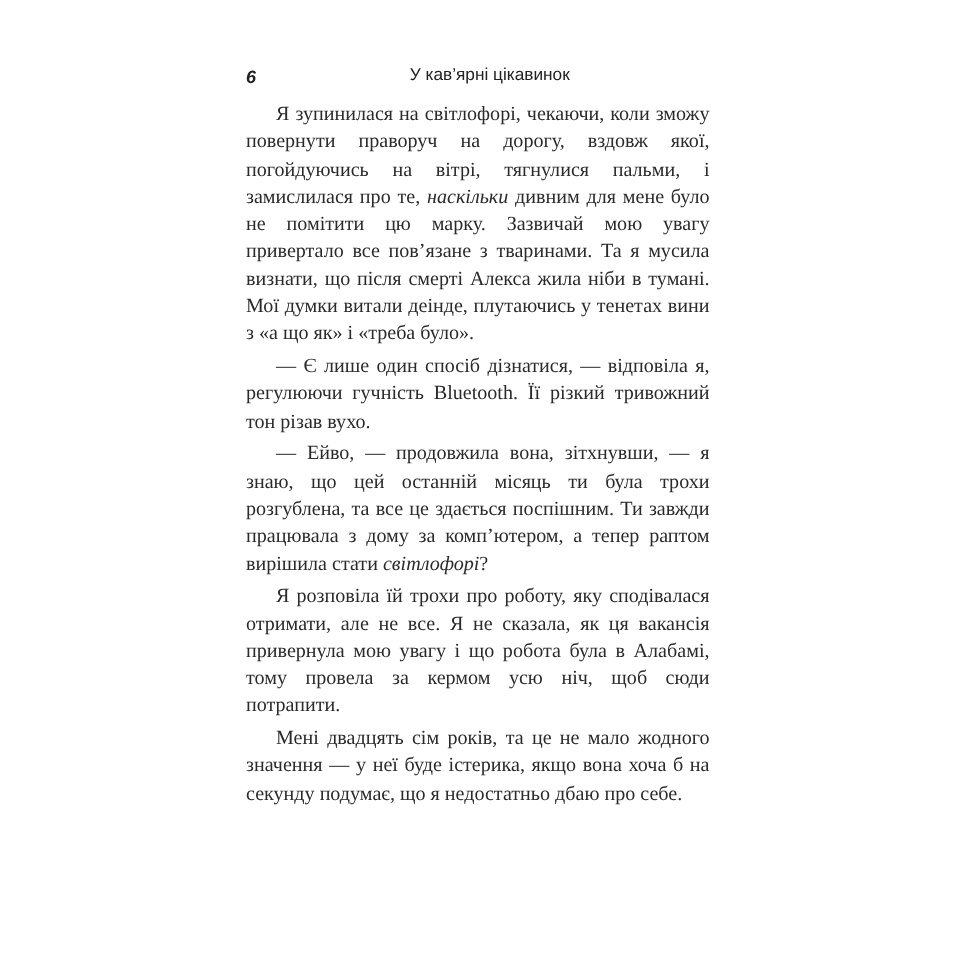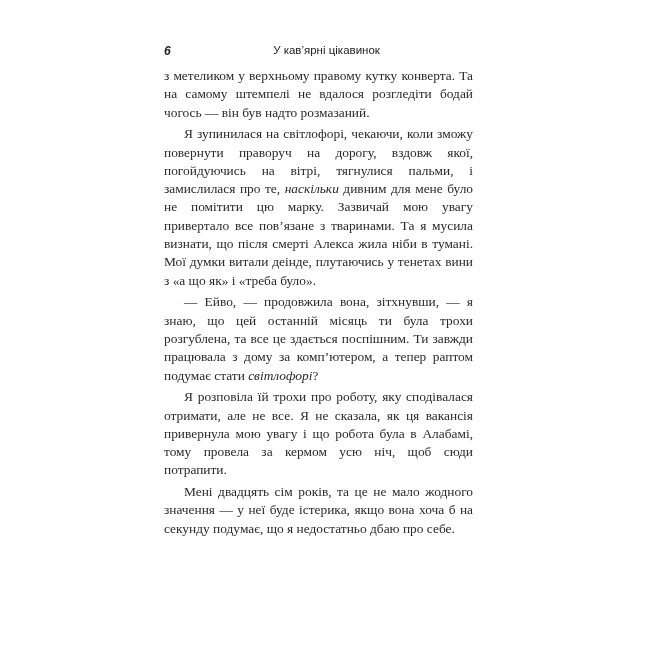--- a/index.html
+++ b/index.html
@@ -24,28 +24,28 @@
 </head>
 <body>
 
 <div class="page">
   <div class="header">
     <span class="page-num">6</span>
     <span class="running-title">У кав’ярні цікавинок</span>
   </div>
 
   <div class="body">
-    <p class="cont">
-      <span>з метеликом у верхньому правому кутку конверта. Та на самому штемпелі не вдалося розгледіти бодай чогось — він був надто розмазаний.</span>
-    </p>
     <p>
       <span>Я зупинилася на світлофорі, чекаючи, коли зможу по­вернути праворуч на дорогу, вздовж якої, погойдуючись на вітрі, тягнулися пальми, і замислилася про те, </span><em>наскільки</em><span> дивним для мене було не помітити цю марку. Зазвичай мою увагу привертало все пов’язане з тваринами. Та я му­сила визнати, що після смерті Алекса жила ніби в тумані. Мої думки витали деінде, плутаючись у тенетах вини з «а що як» і «треба було».</span>
     </p>
     <p>
-      <span>— Ейво, — продовжила вона, зітхнувши, — я знаю, що цей останній місяць ти була трохи розгублена, та все це здається поспішним. Ти завжди працювала з дому за комп’ютером, а тепер раптом подумає стати </span><em>світлофорі</em><span>?</span>
+      <span>— Є лише один спосіб дізнатися, — відповіла я, регу­люючи гучність Bluetooth. Її різкий тривожний тон різав вухо.</span>
+    </p>
+    <p>
+      <span>— Ейво, — продовжила вона, зітхнувши, — я знаю, що цей останній місяць ти була трохи розгублена, та все це здається поспішним. Ти завжди працювала з дому за комп’ютером, а тепер раптом вирішила стати </span><em>світлофорі</em><span>?</span>
     </p>
     <p>
       <span>Я розповіла їй трохи про роботу, яку сподівалася отри­мати, але не все. Я не сказала, як ця вакансія привернула мою увагу і що робота була в Алабамі, тому провела за кермом усю ніч, щоб сюди потрапити.</span>
     </p>
     <p>
       <span>Мені двадцять сім років, та це не мало жодного зна­чення — у неї буде істерика, якщо вона хоча б на секунду подумає, що я недостатньо дбаю про себе.</span>
     </p>
 
   </div>
 </div>

